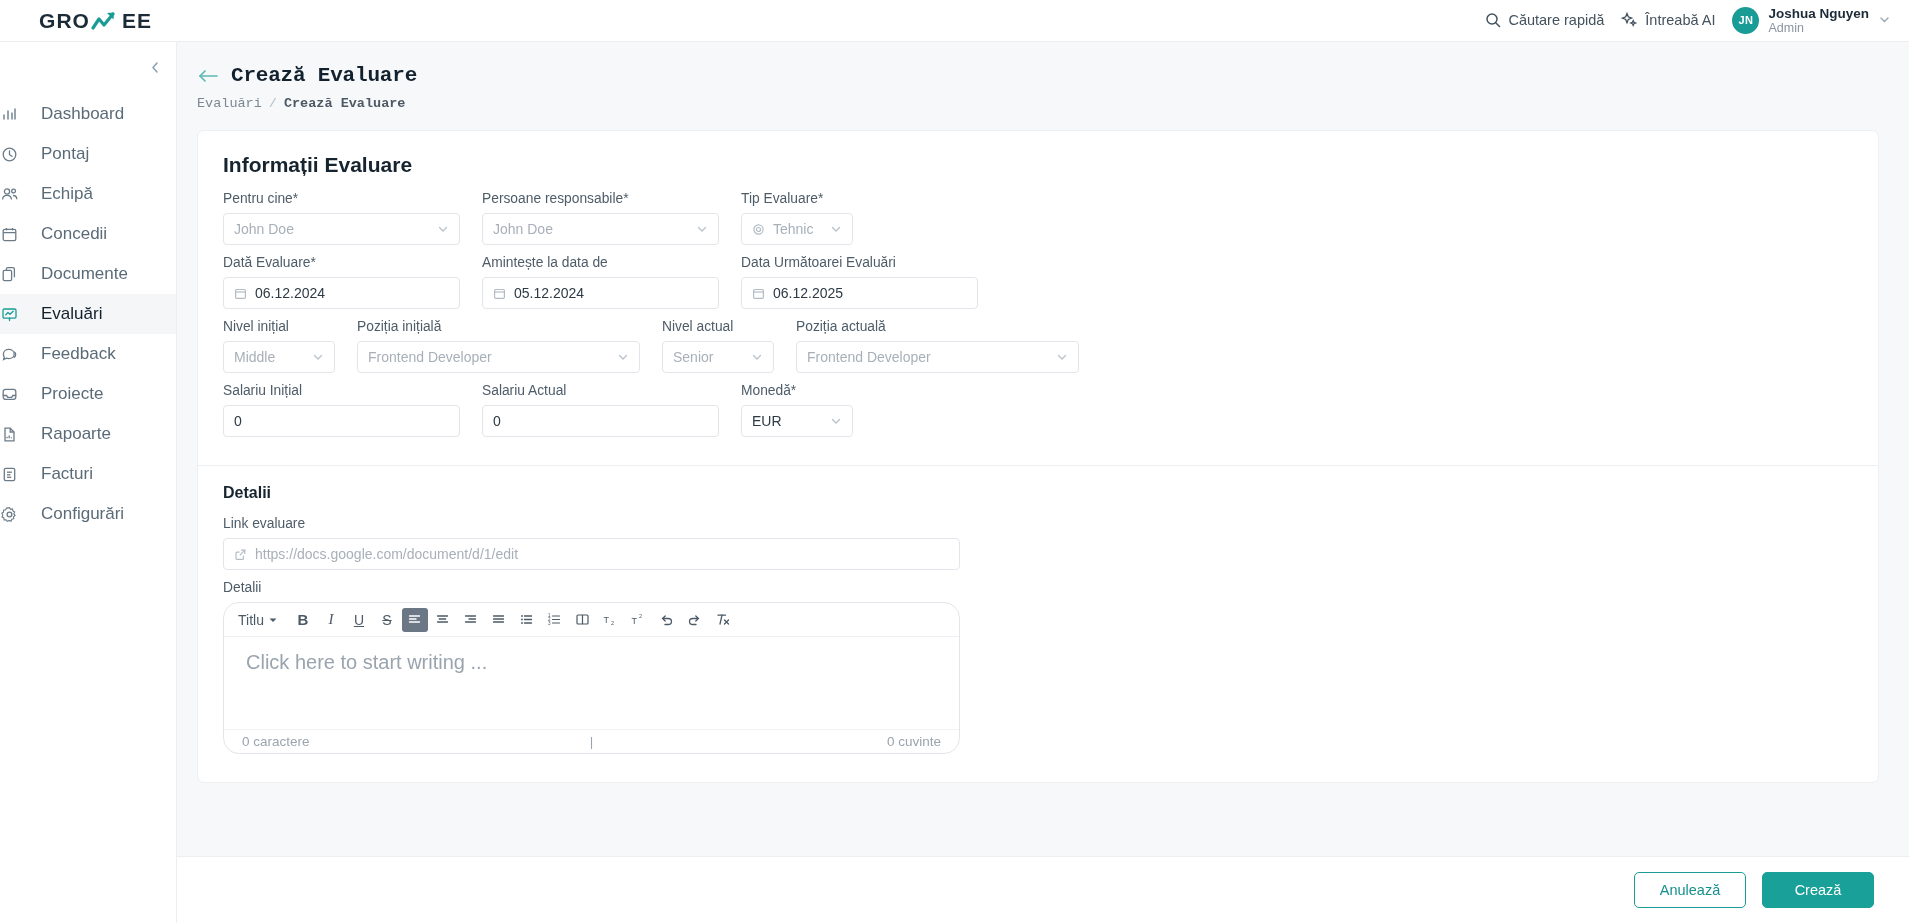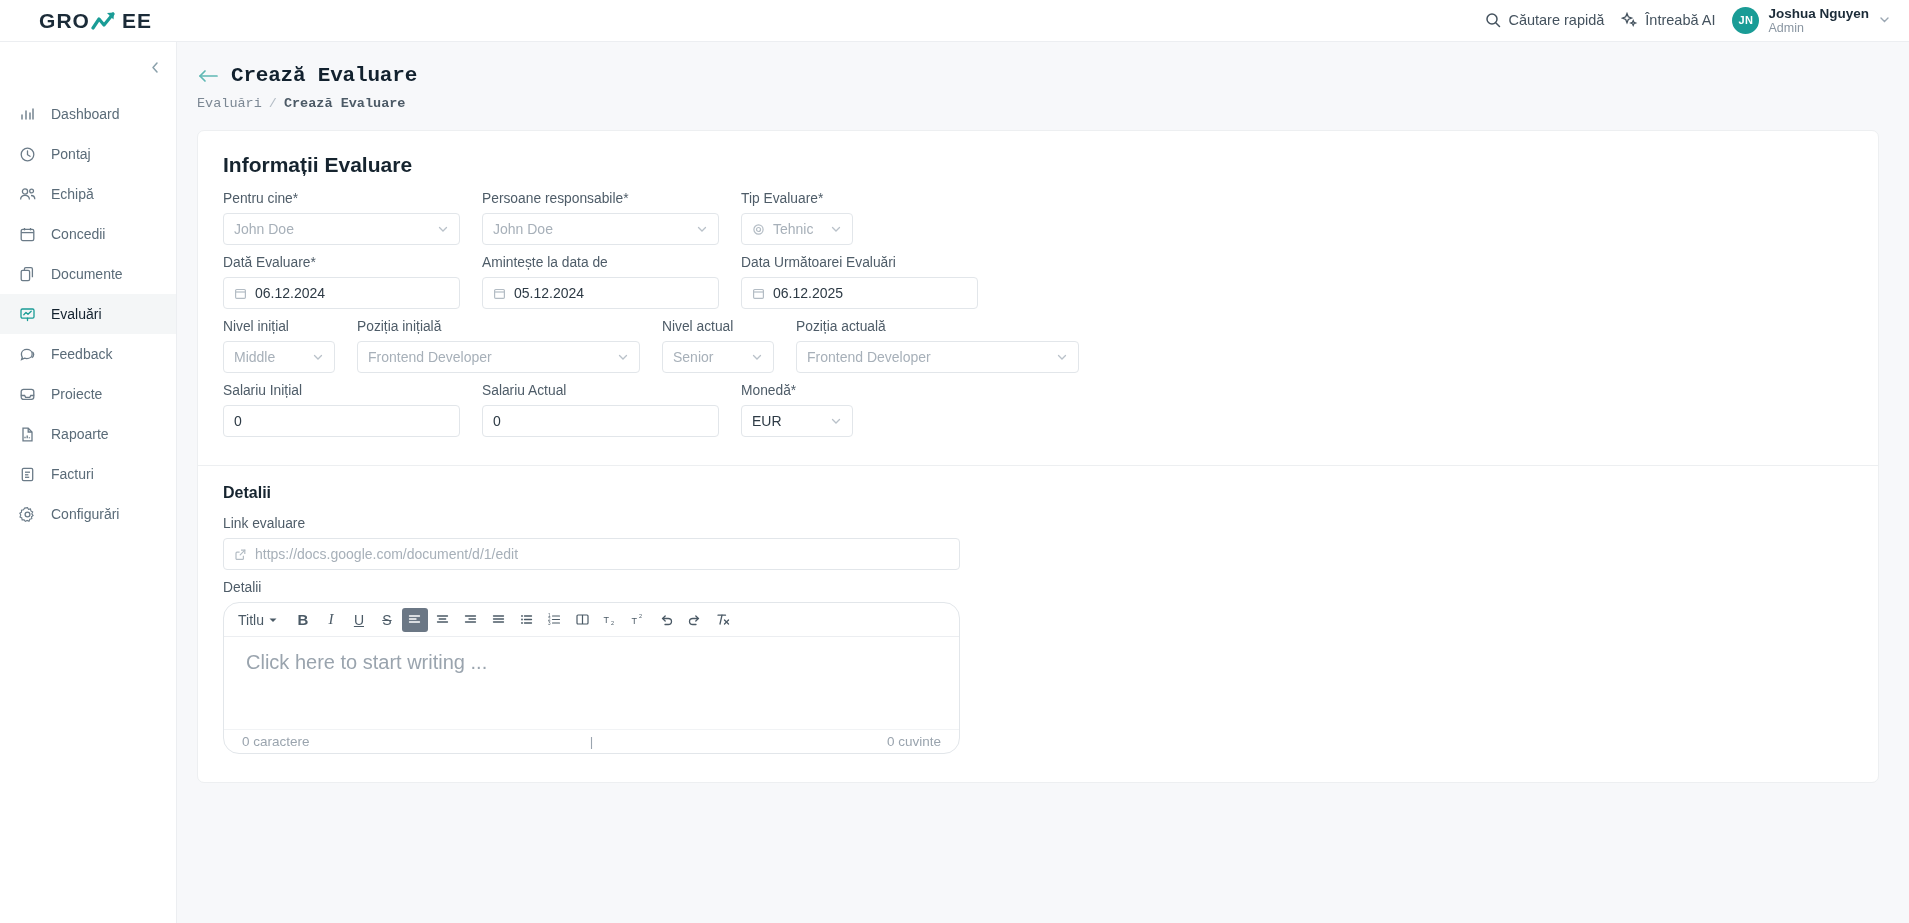--- a/index.html
+++ b/index.html
@@ -43,22 +43,22 @@
     width: 177px; background: #ffffff; border-right: 1px solid #eceef1;
     flex: 0 0 177px; padding-top: 10px; position: relative;
   }
   .collapse-btn {
     position: absolute; right: 10px; top: 14px; width: 22px; height: 22px;
     display: flex; align-items: center; justify-content: center;
     color: #8aa0ab; cursor: pointer;
   }
   .nav { margin-top: 42px; }
   .nav-item {
-    display: flex; align-items: center; gap: 14px; height: 40px;
-    padding-left: 18px; color: #5a6b78; font-size: 14px; cursor: pointer;
+    display: flex; align-items: center; gap: 22px; height: 40px;
+    color: #5a6b78; font-size: 17px; cursor: pointer;
   }
   .nav-item .ic { width: 19px; height: 19px; display: flex;
                   align-items: center; justify-content: center; color: #6b7b88; }
   .nav-item.active { background: #f4f6f7; color: #12212e; font-weight: 500; }
   .nav-item.active .ic { color: #1a9c96; }
 
   
   .main { flex: 1; min-width: 0; display: flex; flex-direction: column;
           background: #f7f8fa; position: relative; overflow: hidden; }
   .page-head { padding: 22px 0 0 20px; flex: 0 0 auto; font-family: Liberation Mono, monospace; }
@@ -649,16 +649,20 @@
                 <span class="left">0 caractere</span>
                 <span class="mid">|</span>
                 <span class="right">0 cuvinte</span>
               </div>
             </div>
           </div>
 
         </div>
       </div>
 
+      <div class="footer">
+        <div class="btn btn-secondary">Anulează</div>
+        <div class="btn btn-primary">Crează</div>
+      </div>
 
     </div>
   </div>
 </div>
 
 </body></html>

